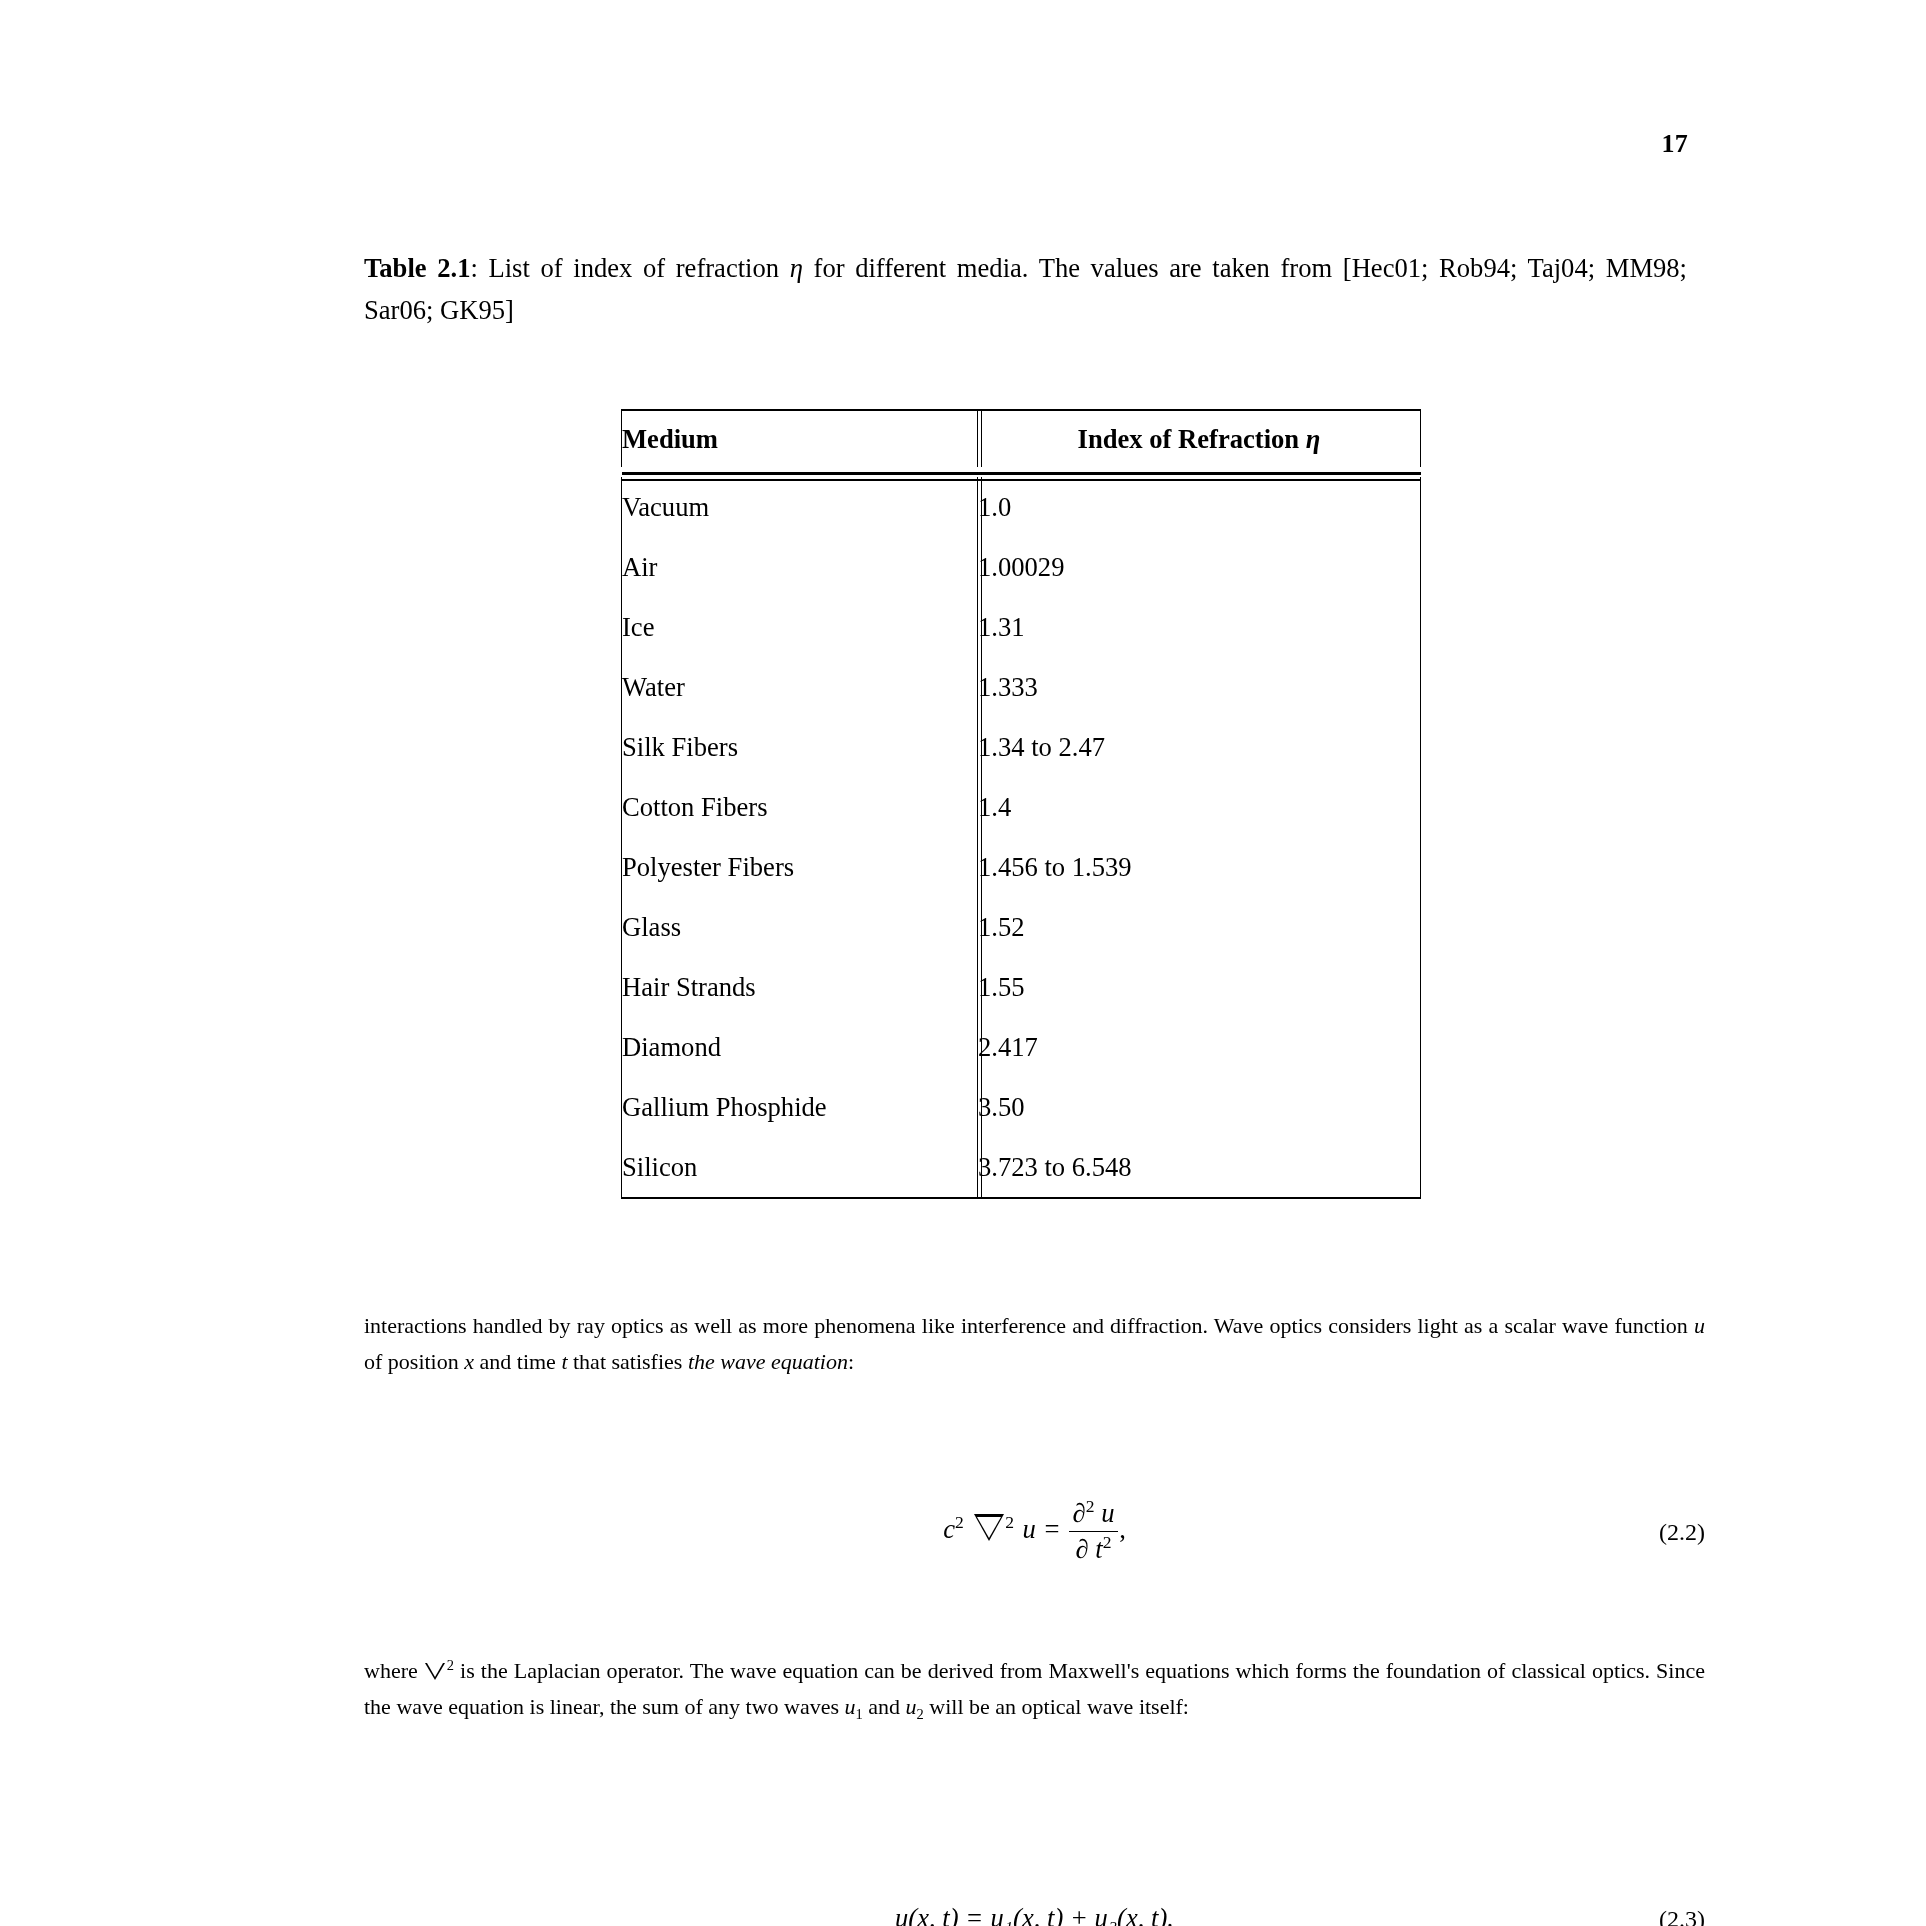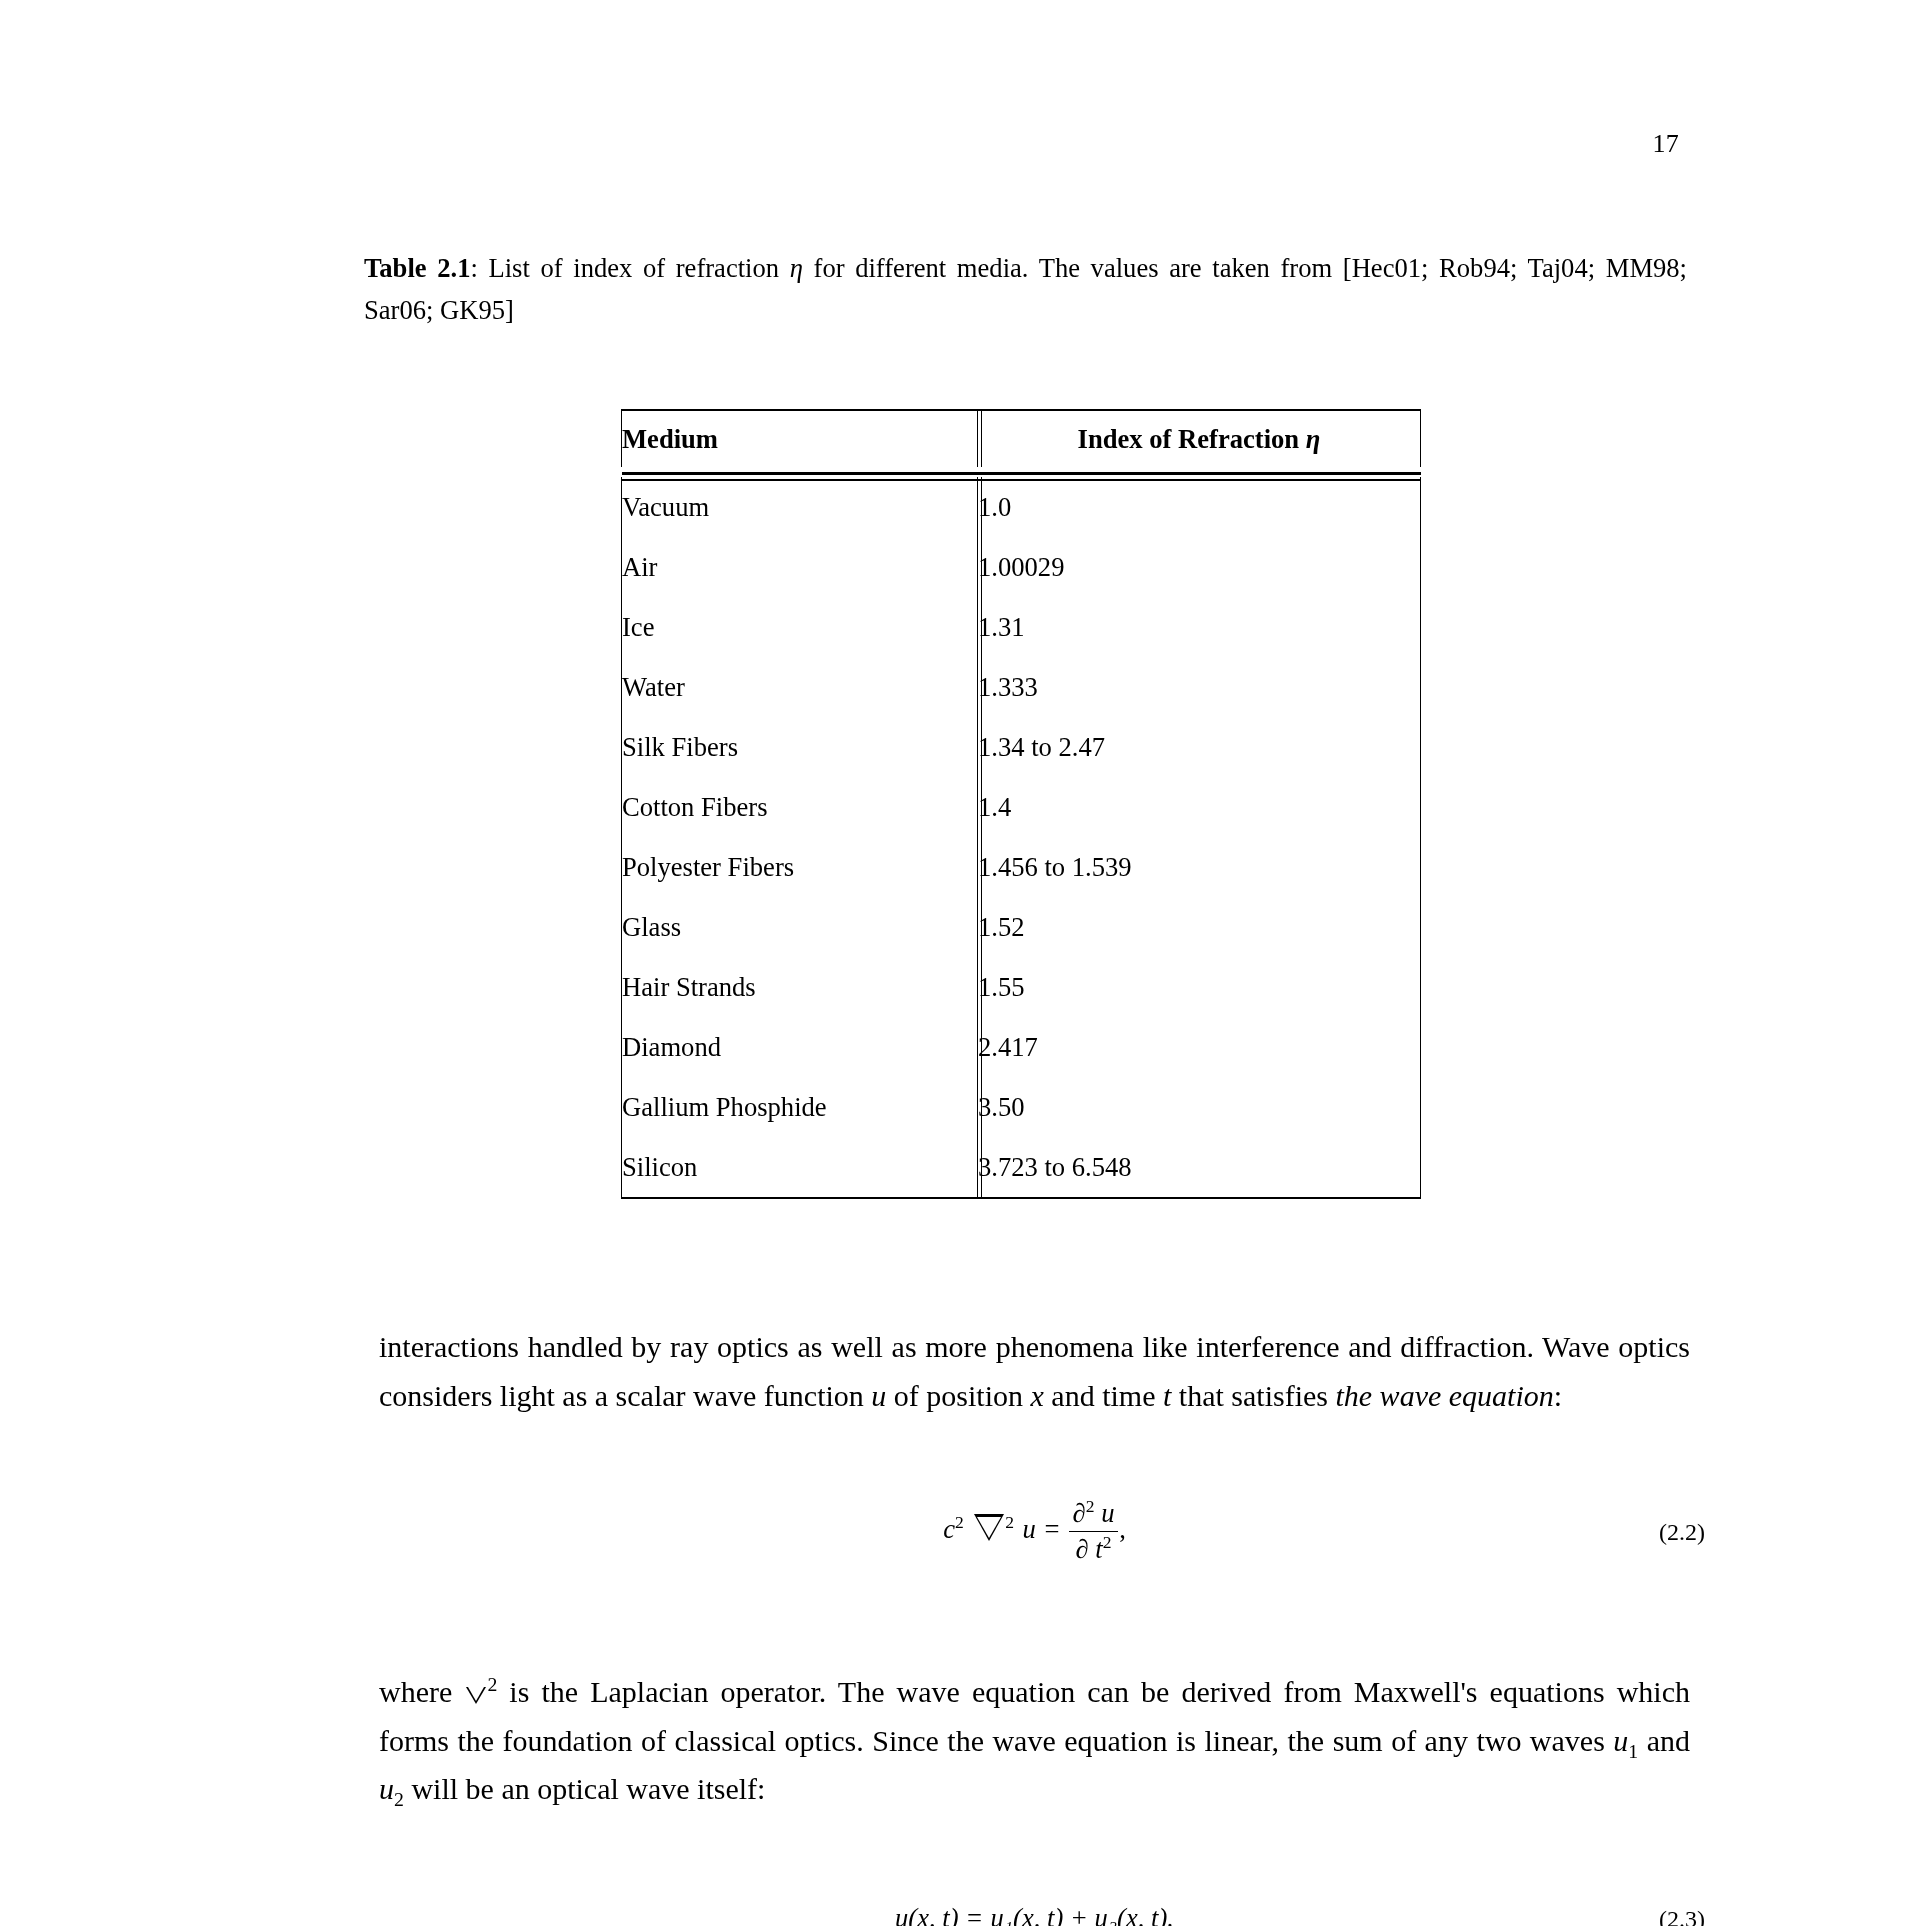--- a/index.html
+++ b/index.html
@@ -18,46 +18,47 @@
   .page {
     position: absolute;
     left: 0; top: 0;
     width: 1965px;
     height: 2542px;
   }
   
   .folio {
     position: absolute;
     top: 131px;
-    right: 286px;
+    right: 277px;
     font-size: 26px;
     line-height: 1;
     letter-spacing: 0.2px;
+    font-weight: bold;
   }
   
   .col {
     position: absolute;
     left: 364px;
     top: 247px;
     width: 1341px;
   }
   .caption {
     font-size: 26.6px;
     line-height: 1.58;
     text-align: justify;
     text-justify: inter-word;
     margin: 0 18px 0 0;
   }
   .caption b { font-weight: bold; }
   .para {
-    font-size: 30px;
+    font-size: 22px;
     line-height: 1.62;
     text-align: justify;
     text-justify: inter-word;
-    margin: 15px;
+    margin: 0;
     hyphens: none;
   }
   em, .it { font-style: italic; }
   .mathvar { font-style: italic; font-family: "Liberation Serif", serif; }
 
   
   .tablewrap {
     position: absolute;
     left: 621px;
     top: 409px;

